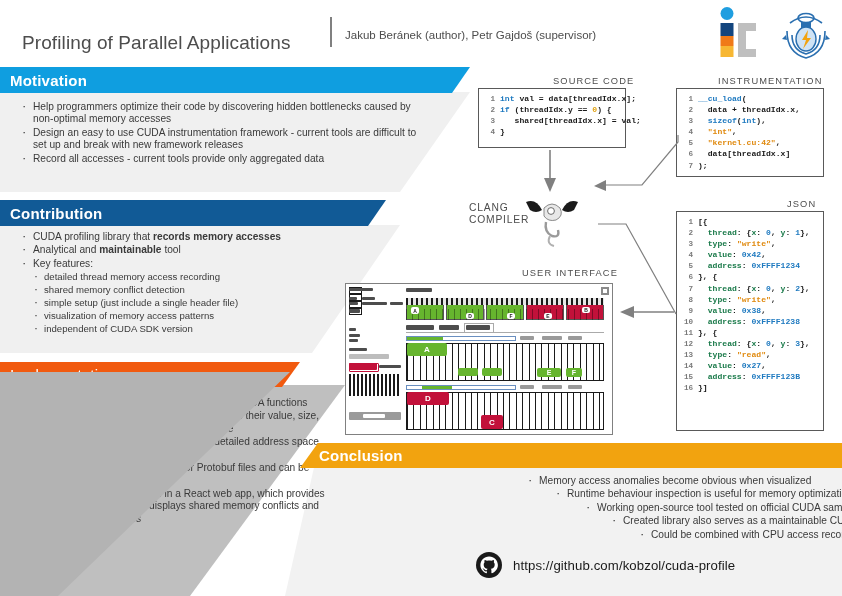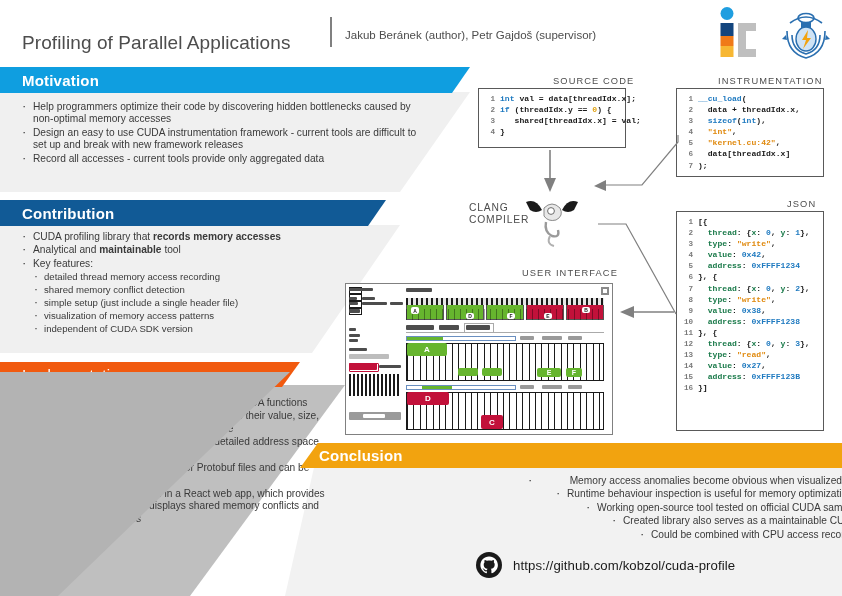--- a/index.html
+++ b/index.html
@@ -51,21 +51,21 @@
   }
   .logo-it4i{position:absolute;left:712px;top:6px;width:52px;height:54px;}
   .logo-vsb{position:absolute;left:780px;top:5px;width:52px;height:56px;}
 
   
   .sec-head{
     position:absolute;height:26px;color:#ffffff;
     font-size:15px;font-weight:700;letter-spacing:0.2px;
     display:flex;align-items:center;
   }
-  .sec-head .lbl{padding-left:22px;}
+  .sec-head .lbl{padding-left:10px;}
   .sec-motivation{left:0;top:67px;width:470px;background:#0f9ee0;
     clip-path:polygon(0 0, 470px 0, 452px 26px, 0 26px);}
   .sec-contribution{left:0;top:200px;width:386px;background:#115a96;
     clip-path:polygon(0 0, 386px 0, 368px 26px, 0 26px);}
   .sec-implementation{left:0;top:362px;width:300px;height:25px;background:#f15a0f;
     clip-path:polygon(0 0, 300px 0, 282px 25px, 0 25px);}
   .sec-conclusion{left:300px;top:443px;width:542px;height:25px;background:#f2a30f;
     clip-path:polygon(18px 0, 542px 0, 542px 25px, 0 25px);}
   .sec-conclusion .lbl{padding-left:19px;}
   .sec-implementation .lbl{font-weight:400;}
@@ -84,21 +84,21 @@
   b{font-weight:700;}
 
   .list-motivation{position:absolute;left:20px;top:101px;width:410px;}
   .list-contribution{position:absolute;left:20px;top:231px;width:330px;}
   .list-implementation{position:absolute;left:24px;top:397px;width:305px;}
   .list-implementation li{margin-bottom:7px;font-size:10px;line-height:12px;}
 
   .list-conclusion{position:absolute;left:318px;top:475px;width:524px;}
   .list-conclusion li{
     font-size:10.2px;line-height:15.2px;color:#3a3a3a;
-    padding-left:13px;margin-bottom:0;white-space:nowrap;text-align:right;
+    padding-left:13px;margin-bottom:0;white-space:nowrap;
   }
   .cc0{margin-left:208px;} .cc1{margin-left:236px;} .cc2{margin-left:266px;}
   .cc3{margin-left:292px;} .cc4{margin-left:320px;}
 
   
   .cap{
     position:absolute;font-size:9.3px;color:#4d4d4d;letter-spacing:1.1px;
     font-family:"Liberation Sans",sans-serif;
   }
   .codebox{

